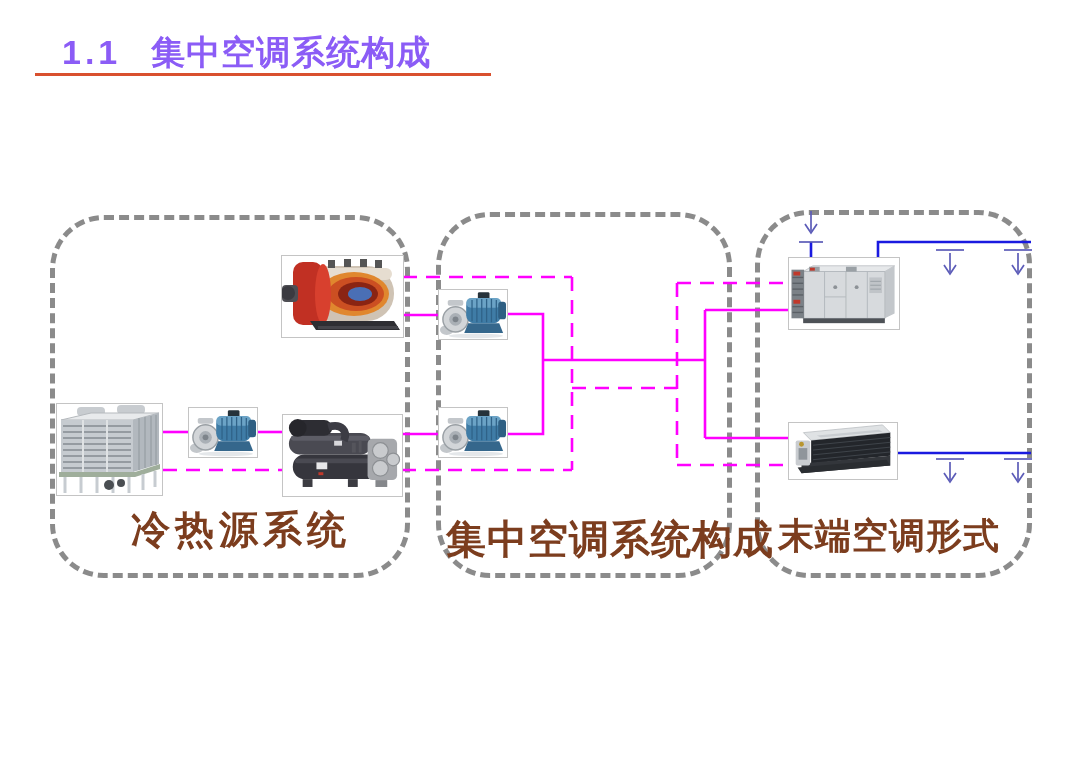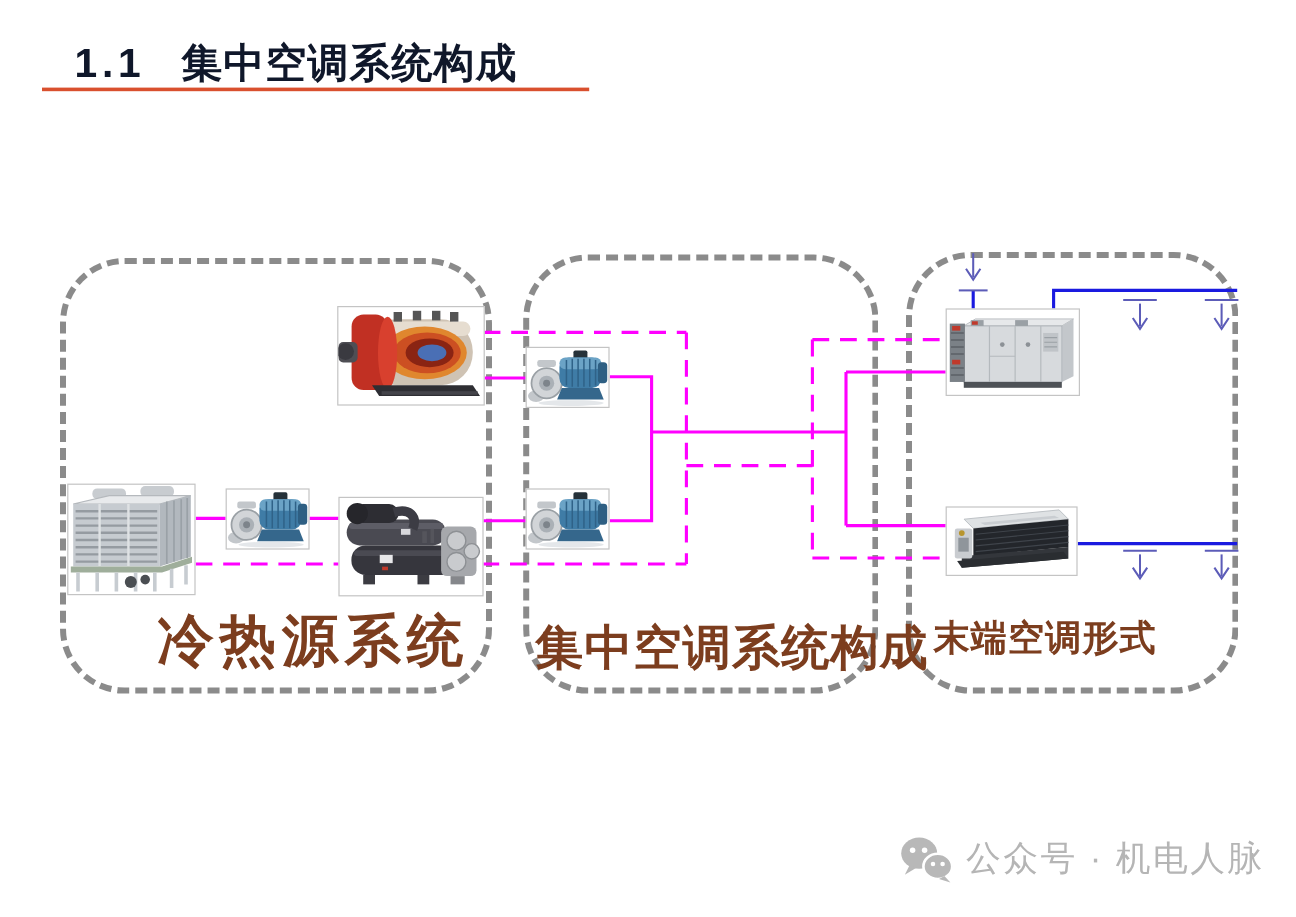--- a/index.html
+++ b/index.html
@@ -5,21 +5,21 @@
   html,body{margin:0;padding:0;}
   body{
     width:1080px;height:764px;background:#ffffff;position:relative;overflow:hidden;
     font-family:"Liberation Sans", sans-serif;
   }
   .slide{position:absolute;inset:0;}
 
   
   .title-row{
     position:absolute;left:62px;top:30px;z-index:5;
-    color:#0f172a;font-size:34px;font-weight:bold;white-space:nowrap;
+    color:#8b5cf6;font-size:34px;font-weight:bold;white-space:nowrap;
     letter-spacing:1px;
   }
   .title-num{margin-right:30px;letter-spacing:4px;}
   .title-underline{
     position:absolute;left:35px;top:73px;width:456px;height:3px;
     background:#d9502e;z-index:5;
   }
 
   
   .dash-box{
@@ -45,23 +45,23 @@
   #eq-chiller{left:282px;top:414px;width:121px;height:83px;}
   #eq-pump-hot{left:438px;top:289px;width:70px;height:51px;}
   #eq-pump-chw{left:438px;top:407px;width:70px;height:51px;}
   #eq-ahu{left:788px;top:257px;width:112px;height:73px;}
   #eq-fcu{left:788px;top:422px;width:110px;height:58px;}
 
   
   .box-label{
     position:absolute;color:#7c3d1e;z-index:4;white-space:nowrap;font-weight:bold;
   }
-  #label-source{left:131px;top:503px;font-size:47px;letter-spacing:5px;}
+  #label-source{left:131px;top:503px;font-size:39px;letter-spacing:5px;}
   #label-dist{left:446px;top:512px;font-size:40px;letter-spacing:1px;}
-  #label-term{left:778px;top:512px;font-size:30px;letter-spacing:1px;font-family:Liberation Serif, serif;}
+  #label-term{left:778px;top:512px;font-size:36px;letter-spacing:1px;font-family:Liberation Serif, serif;}
 
   
   .watermark{
     position:absolute;left:750px;top:696px;z-index:5;
     display:flex;align-items:center;gap:11px;
     color:#b5b5b5;font-size:29px;letter-spacing:2px;white-space:nowrap;
   }
 </style>
 </head>
 <body>
@@ -345,27 +345,14 @@
       <rect x="6" y="18" width="15" height="26" rx="2" fill="#c9ccd0"></rect>
       <rect x="9" y="26" width="9" height="12" fill="#8f959b"></rect>
       <circle cx="12" cy="22" r="2.5" fill="#b8952e"></circle>
     </svg>
   </div>
 
   <div class="box-label" id="label-source">冷热源系统</div>
   <div class="box-label" id="label-dist">集中空调系统构成</div>
   <div class="box-label" id="label-term">末端空调形式</div>
 
-  <div class="watermark">
-    <svg width="44" height="40" viewBox="0 0 44 40">
-      <ellipse cx="16" cy="15" rx="15" ry="13" fill="#b8b8b8"></ellipse>
-      <path d="M8 25 L4 33 L14 27 Z" fill="#b8b8b8"></path>
-      <circle cx="10.5" cy="12.5" r="2.3" fill="#ffffff"></circle>
-      <circle cx="20.5" cy="12.5" r="2.3" fill="#ffffff"></circle>
-      <ellipse cx="31.5" cy="26" rx="12" ry="10.5" fill="#b8b8b8" stroke="#ffffff" stroke-width="2.2"></ellipse>
-      <path d="M37 34 L42 39.5 L32.5 36.5 Z" fill="#b8b8b8"></path>
-      <circle cx="27.5" cy="24" r="1.9" fill="#ffffff"></circle>
-      <circle cx="35.5" cy="24" r="1.9" fill="#ffffff"></circle>
-    </svg>
-    <span>公众号 · 机电人脉</span>
-  </div>
 
 </div>
 
 </body></html>

